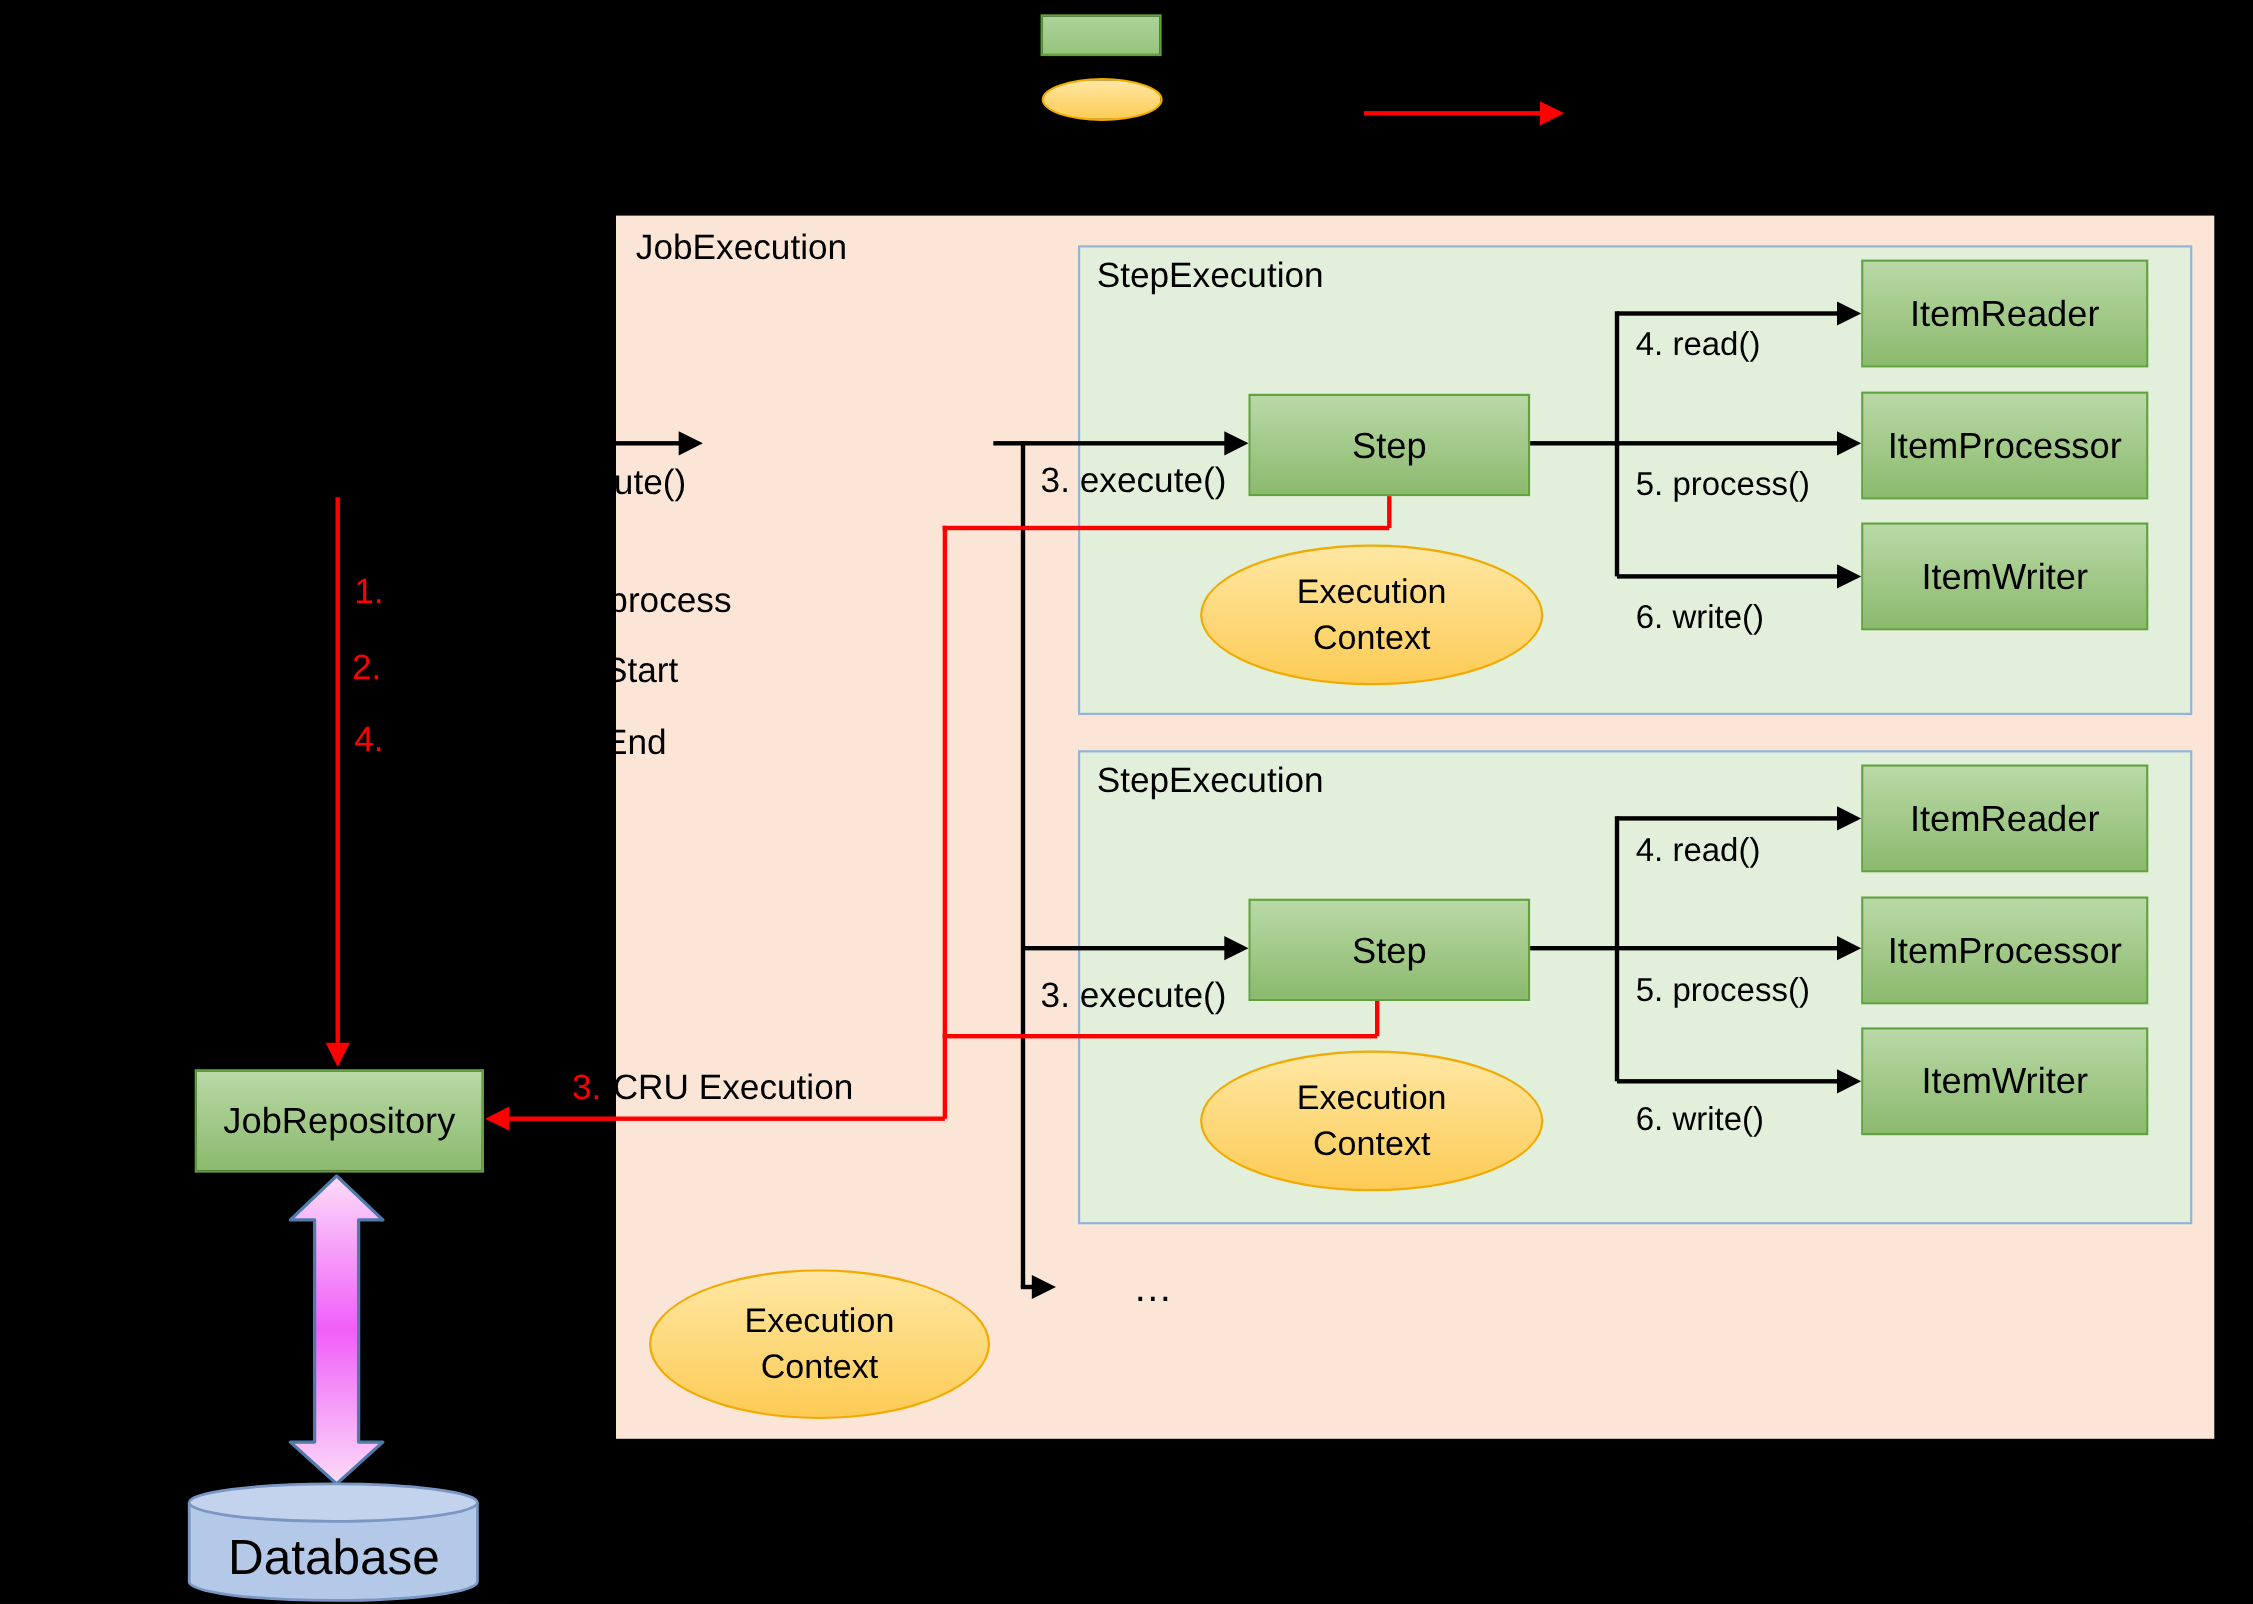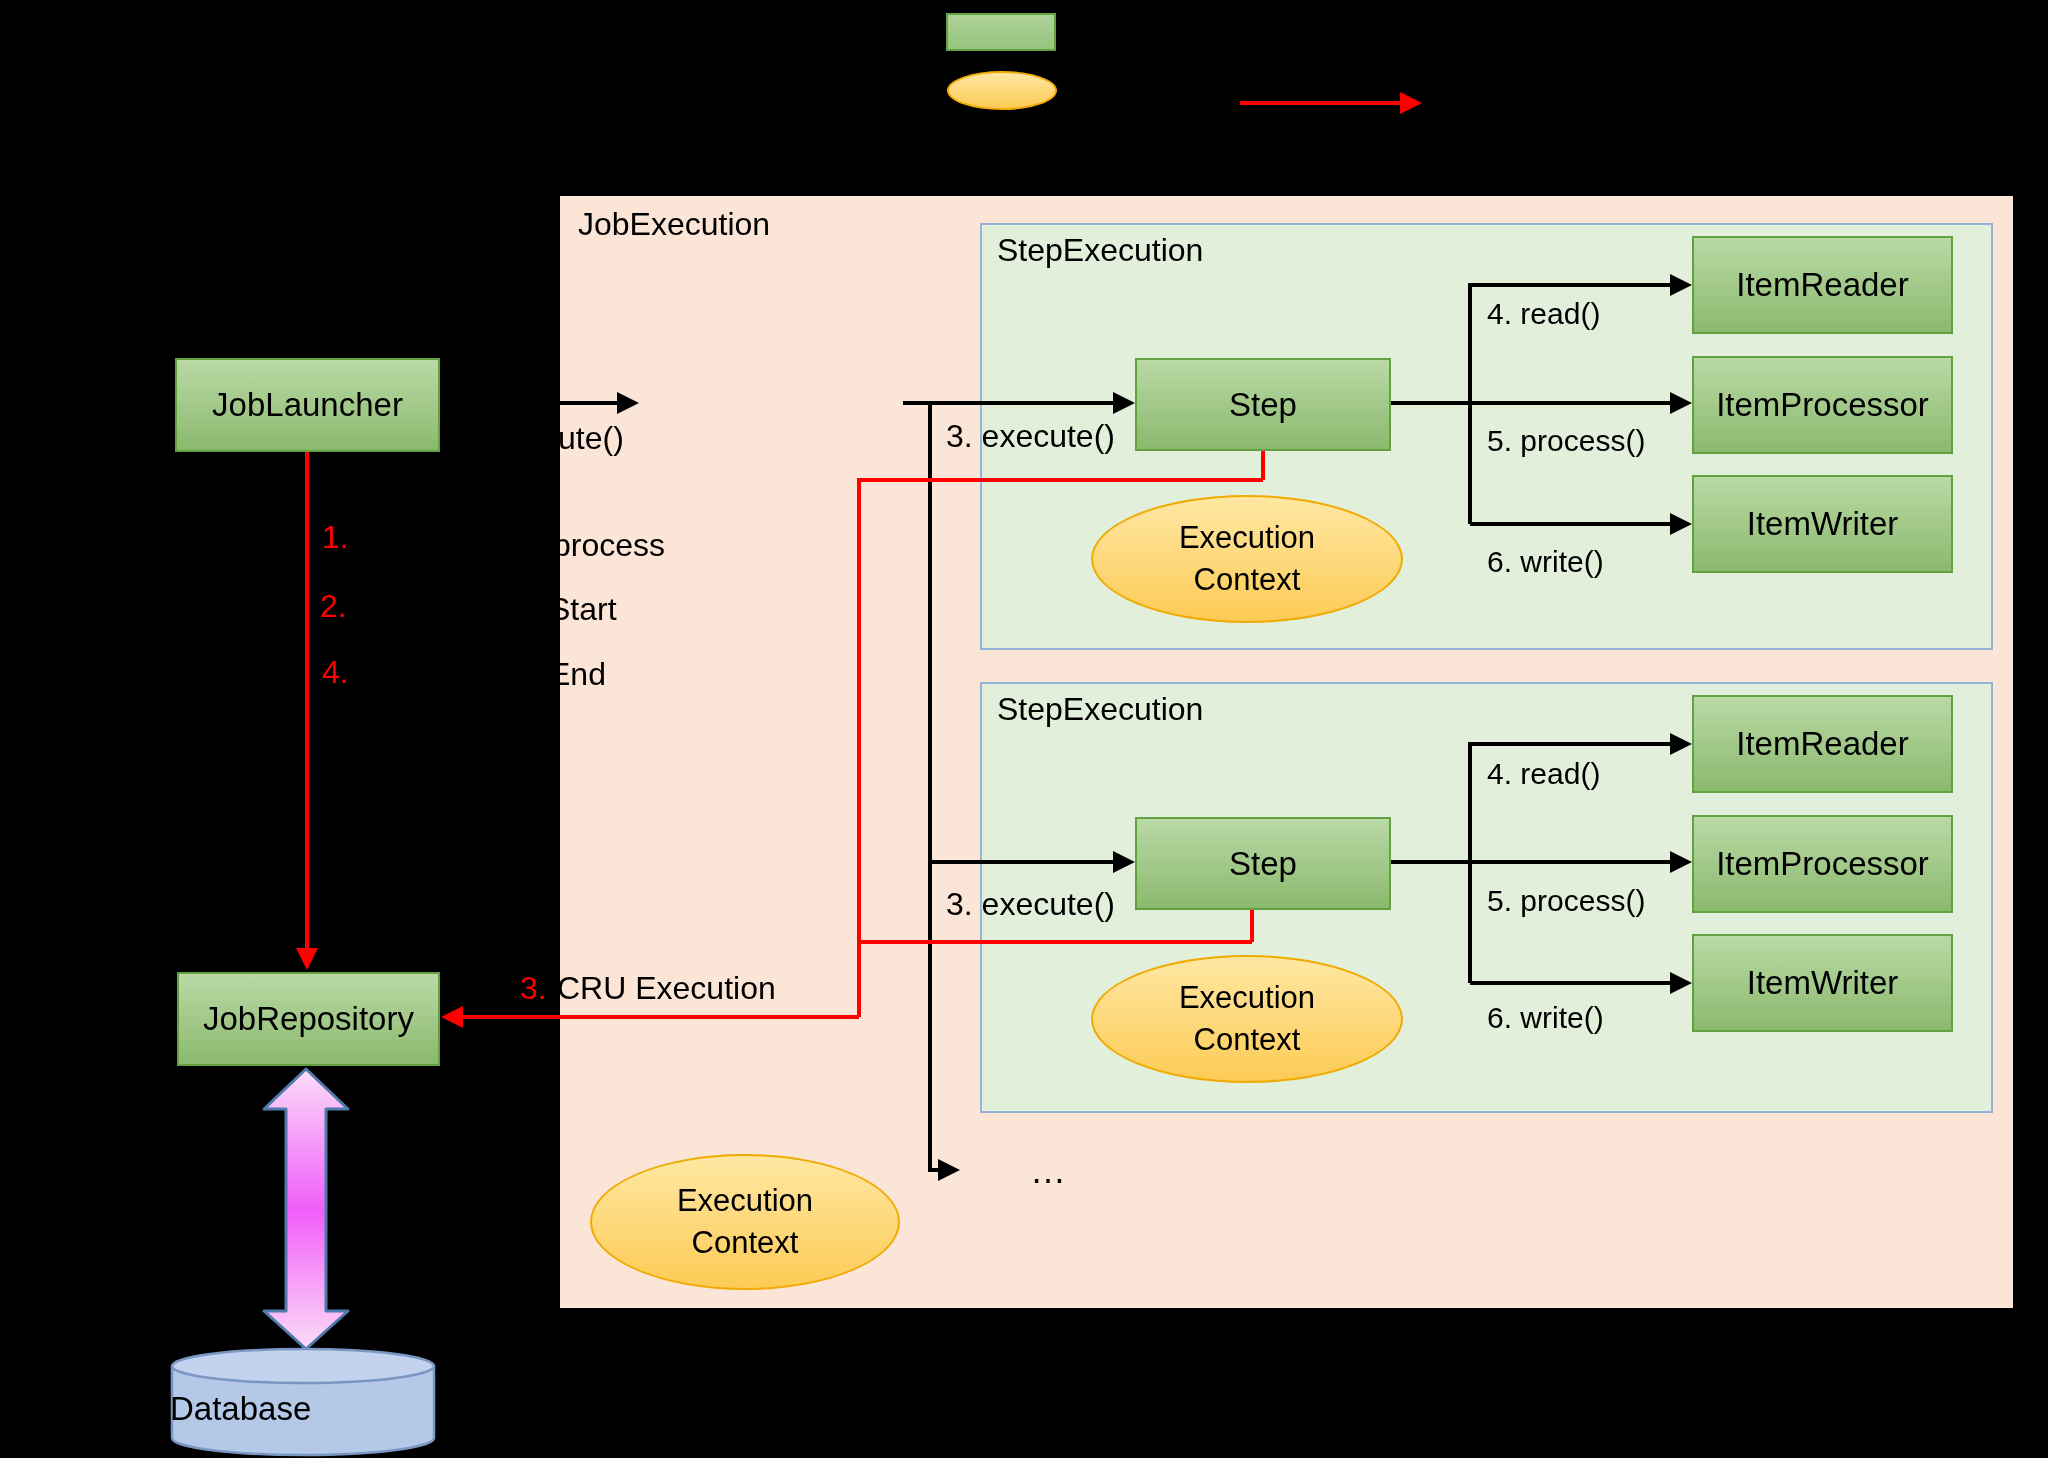--- a/index.html
+++ b/index.html
@@ -94,23 +94,20 @@
   <div class="vline redl" style="left:1250px;top:910px;height:32px;"></div>
   <div class="hline redl" style="left:857px;top:940px;width:395px;"></div>
 
   <div class="vline redl" style="left:857px;top:478px;height:539px;"></div>
   <div class="hline redl" style="left:461px;top:1015px;width:398px;"></div>
   <div class="ah l rl" style="left:441px;top:1006px;"></div>
 
   <div class="hline redl" style="left:1240px;top:101px;width:160px;"></div>
   <div class="ah r rr" style="left:1400px;top:92px;"></div>
 
-  <div class="abs gbox" style="left:175px;top:358px;width:265px;height:94px;">
-    <span>JobLauncher</span>
-  </div>
   <div class="abs gbox" style="left:177px;top:972px;width:263px;height:94px;">
     <span>JobRepository</span>
   </div>
   <div class="abs gbox" style="left:1135px;top:358px;width:256px;height:93px;">
     <span>Step</span>
   </div>
   <div class="abs gbox" style="left:1135px;top:817px;width:256px;height:93px;">
     <span>Step</span>
   </div>
   <div class="abs gbox" style="left:1692px;top:236px;width:261px;height:98px;">
@@ -144,21 +141,21 @@
         <stop offset="1" stop-color="#fcdcf8"></stop>
       </linearGradient>
     </defs>
     <polygon points="48,3 90,43 68,43 68,245 90,245 48,283 6,245 28,245 28,43 6,43" fill="url(#pg)" stroke="#4f7aab" stroke-width="3" stroke-linejoin="round"></polygon>
   </svg>
 
   <svg class="abs" style="left:170px;top:1346px;" width="267" height="112" viewBox="0 0 267 112">
     <path d="M2,20 L2,92 A131,17 0 0 0 264,92 L264,20" fill="#b4c8e8" stroke="#7a97c4" stroke-width="2.5"></path>
     <ellipse cx="133" cy="20" rx="131" ry="17" fill="#c3d3ee" stroke="#7a97c4" stroke-width="2.5"></ellipse>
   </svg>
-  <div class="t" style="left:170px;top:1390px;width:267px;text-align:left;font-size:33px;">Database</div>
+  <div class="t" style="left:170px;top:1390px;width:267px;text-align:center;font-size:45px;">Database</div>
 
   <div class="t" style="left:578px;top:206px;">JobExecution</div>
   <div class="t" style="left:997px;top:232px;">StepExecution</div>
   <div class="t" style="left:997px;top:691px;">StepExecution</div>
 
   <div class="t" style="left:558px;top:420px;">ute()</div>
   <div class="t" style="left:553px;top:527px;">process</div>
   <div class="t" style="left:549px;top:591px;">Start</div>
   <div class="t" style="left:549px;top:656px;">End</div>
 

